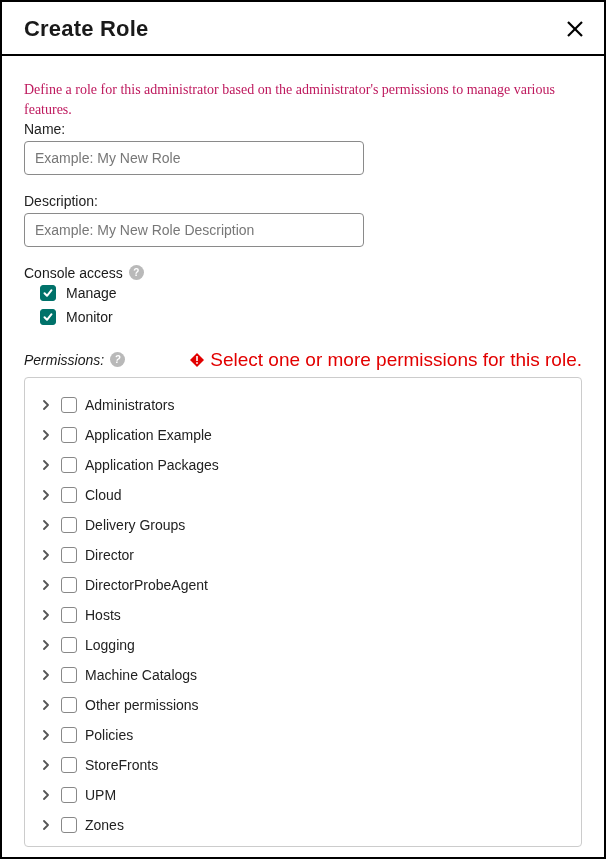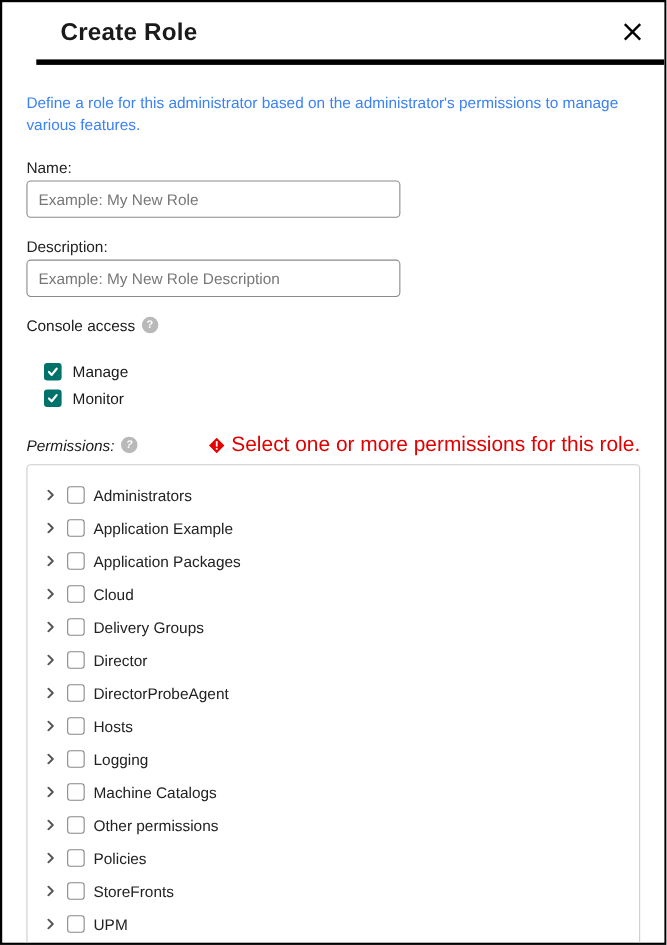--- a/index.html
+++ b/index.html
@@ -15,45 +15,44 @@
     height: 859px;
     border: 2px solid #000;
     position: relative;
     overflow: hidden;
   }
   .header {
     display: flex;
     align-items: center;
     justify-content: space-between;
     padding: 14px 16px 12px 22px;
-    border-bottom: 5px solid #000000;
-    margin-left: 31px;
+    border-bottom: 2px solid #000000;
   }
   .header h1 {
     font-size: 22px;
     font-weight: 700;
     margin: 0;
     letter-spacing: 0.2px;
   }
   .close-btn {
     width: 26px;
     height: 26px;
     display: flex;
     align-items: center;
     justify-content: center;
     cursor: pointer;
   }
   .close-btn svg { display: block; }
   .body {
     padding: 24px 22px 0 22px;
   }
   .intro {
-    color: #3b82f6;
+    color: #be185d;
     line-height: 1.45;
-    margin-bottom: 20px;
+    font-family: Liberation Serif, serif;
   }
   .field-label {
     margin-bottom: 4px;
     color: #222;
   }
   .text-input {
     width: 340px;
     height: 34px;
     padding: 6px 10px;
     border: 1px solid #8a8a8a;
@@ -61,21 +60,21 @@
     font-size: 14px;
     font-family: inherit;
     margin-bottom: 18px;
     color: #333;
   }
   .text-input::placeholder { color: #777; }
   .section-label {
     display: flex;
     align-items: center;
     gap: 6px;
-    margin-bottom: 22px;
+    margin-bottom: 0;
   }
   .help-icon {
     width: 15px;
     height: 15px;
     border-radius: 50%;
     background: #b9b9b9;
     color: #fff;
     font-size: 10px;
     font-weight: 700;
     display: inline-flex;

